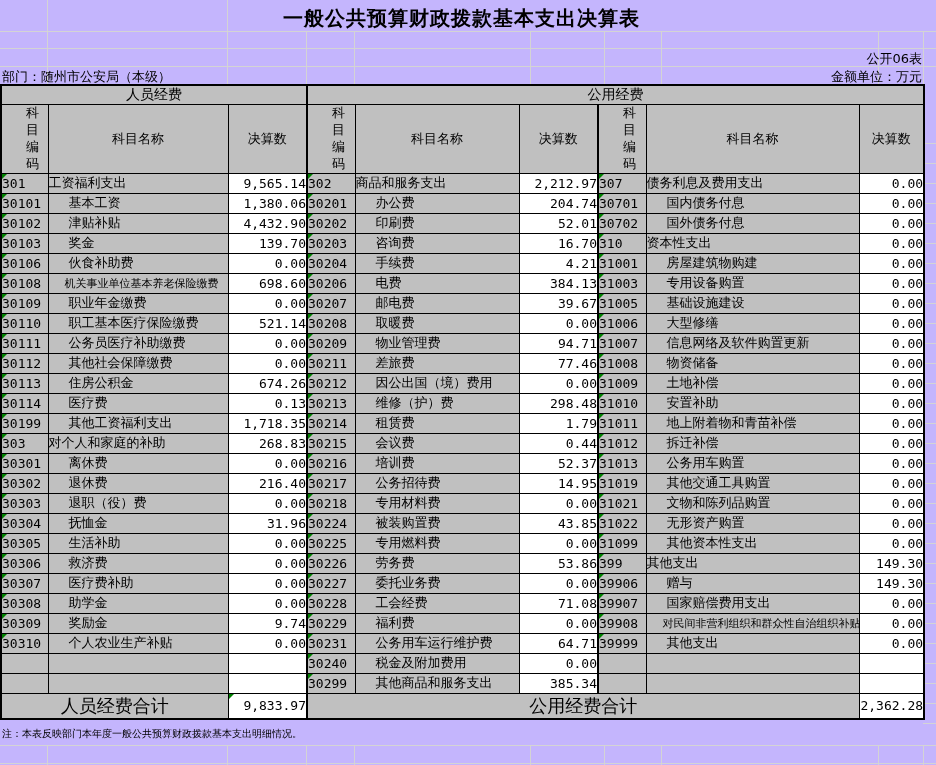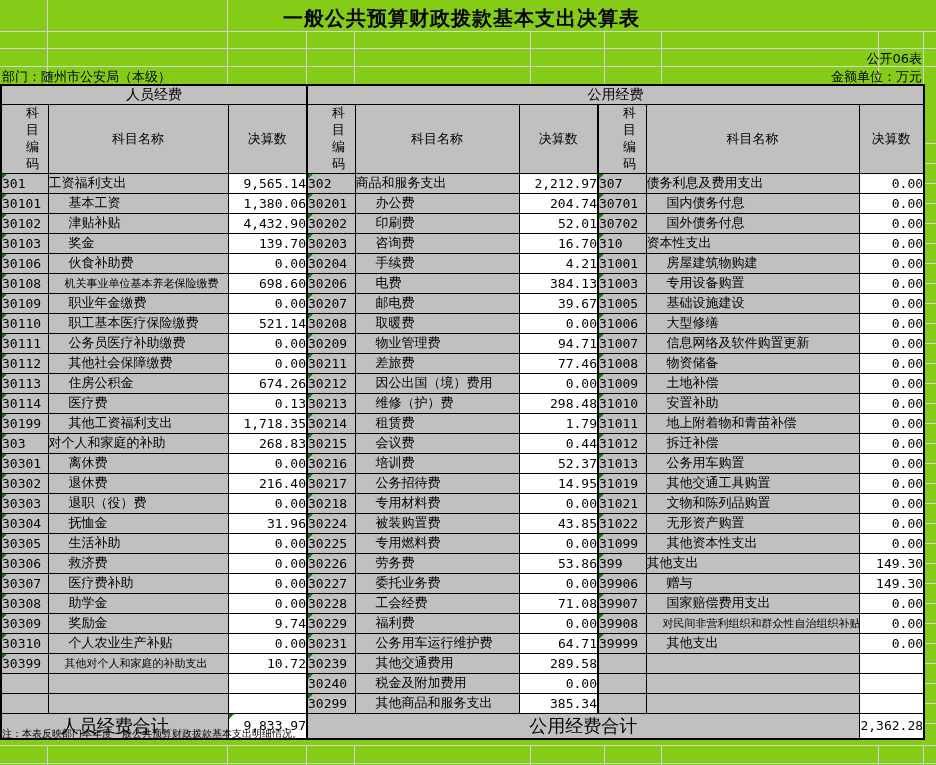--- a/index.html
+++ b/index.html
@@ -2,21 +2,21 @@
 <html style="--gray: #c0c0c0; --grid: #d4d4d4; --tri: #008000;"><head>
 <meta charset="utf-8">
 <style>
   :root{
     --gray:#c0c0c0;
     --grid:#d4d4d4;
     --tri:#008000;
   }
   html,body{margin:0;padding:0;background:#fff;}
   body{width:936px;height:765px;font-family:"DejaVu Sans",sans-serif;color:#000;}
-  .sheet{position:relative;width:936px;height:765px;overflow:hidden;background:#84cc16;}
+  .sheet{position:relative;width:936px;height:765px;overflow:hidden;background:#c4b5fd;}
 
   
   .fline{position:absolute;background:var(--grid);z-index:0;}
 
   
   .title{position:absolute;top:5px;left:0;width:923px;text-align:center;
          font-size:20px;font-weight:bold;letter-spacing:1px;z-index:2;}
   .sheet-tag{position:absolute;top:50px;right:14px;font-size:13px;z-index:2;}
   .dept{position:absolute;top:68px;left:2px;font-size:13px;z-index:2;}
   .unit{position:absolute;top:68px;right:14px;font-size:13px;z-index:2;}
@@ -403,31 +403,20 @@
           <td class="name lv1">个人农业生产补贴</td>
           <td class="num">0.00</td>
           <td class="code gb tri">30231</td>
           <td class="name lv1">公务用车运行维护费</td>
           <td class="num">64.71</td>
           <td class="code gb tri">39999</td>
           <td class="name lv1">其他支出</td>
           <td class="num">0.00</td>
         </tr>
         <tr class="datarow">
-          <td class="code tri">30399</td>
-          <td class="name lv2">其他对个人和家庭的补助支出</td>
-          <td class="num">10.72</td>
-          <td class="code gb tri">30239</td>
-          <td class="name lv1">其他交通费用</td>
-          <td class="num">289.58</td>
-          <td class="code gb"></td>
-          <td class="name lv1"></td>
-          <td class="num"></td>
-        </tr>
-        <tr class="datarow">
           <td class="code"></td>
           <td class="name lv1"></td>
           <td class="num"></td>
           <td class="code gb tri">30240</td>
           <td class="name lv1">税金及附加费用</td>
           <td class="num">0.00</td>
           <td class="code gb"></td>
           <td class="name lv1"></td>
           <td class="num"></td>
         </tr>

